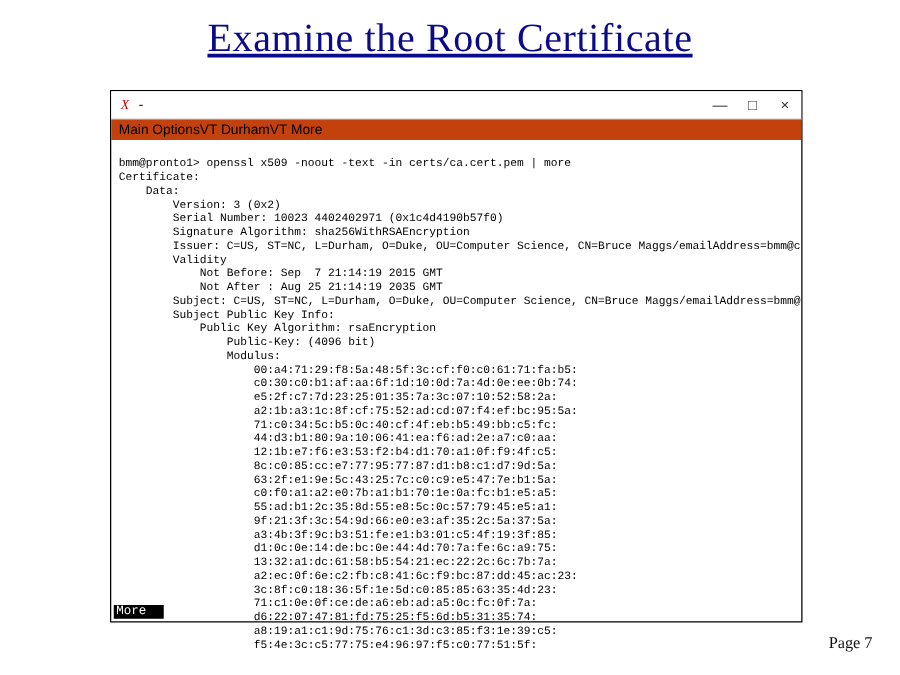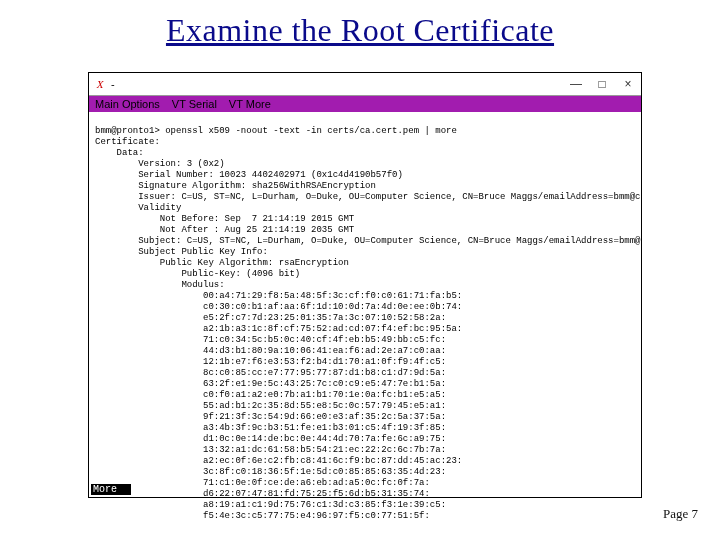--- a/index.html
+++ b/index.html
@@ -4,21 +4,21 @@
 <style>
   html,body{margin:0;padding:0;width:720px;height:540px;background:#fff;font-family:Georgia,'Times New Roman',serif;}
   .slide{position:relative;width:720px;height:540px;box-sizing:border-box;padding-left:28px;}
   .title{position:absolute;top:12px;left:0;right:0;text-align:center;font-size:32px;color:#0a0a8a;text-decoration:underline;letter-spacing:0.5px;font-family:'Comic Sans MS','Segoe Script',Georgia,serif;}
   .term{position:absolute;top:72px;left:88px;width:554px;height:426px;border:1px solid #000;background:#fff;box-sizing:border-box;}
   .titlebar{display:flex;align-items:center;height:22px;border-bottom:1px solid #999;background:#fff;}
   .app-ico{display:inline-flex;align-items:center;justify-content:center;width:22px;height:22px;font-size:11px;color:#c00;font-family:serif;font-style:italic;}
   .app-txt{font-size:11px;font-family:sans-serif;}
   .winbtns{margin-left:auto;display:flex;}
   .winbtn{width:26px;height:18px;display:flex;align-items:center;justify-content:center;font-size:12px;font-family:sans-serif;color:#333;cursor:pointer;}
-  .menubar{display:flex;gap:12px;padding:2px 6px;font:11px sans-serif;background:#a21caf;}
+  .menubar{display:flex;padding:2px 6px;font:11px sans-serif;background:#c2410c;}
   .mitem{cursor:pointer;}
   .body{padding:0 6px;font:9px/11px 'Courier New',monospace;white-space:pre;color:#000;overflow:hidden;margin-top:14px;}
   .more{position:absolute;bottom:2px;left:2px;background:#000;color:#fff;font:10px 'Courier New',monospace;padding:0 14px 0 2px;text-align:center;}
   .pgnum{position:absolute;bottom:18px;right:22px;font:13px Georgia,serif;color:#111;}
 </style>
 </head>
 <body>
 
 <div class="slide">
   <div class="title">Examine the Root Certificate</div>
@@ -28,21 +28,21 @@
       <span class="app-ico">X</span>
       <span class="app-txt">-</span>
       <div class="winbtns">
         <div class="winbtn">—</div>
         <div class="winbtn">□</div>
         <div class="winbtn">×</div>
       </div>
     </div>
     <div class="menubar">
       <span class="mitem">Main Options</span>
-      <span class="mitem">VT Serial</span>
+      <span class="mitem">VT Durham</span>
       <span class="mitem">VT More</span>
     </div>
     <div class="body" id="term-body">bmm@pronto1&gt; openssl x509 -noout -text -in certs/ca.cert.pem | more
 Certificate:
     Data:
         Version: 3 (0x2)
         Serial Number: 10023 4402402971 (0x1c4d4190b57f0)
         Signature Algorithm: sha256WithRSAEncryption
         Issuer: C=US, ST=NC, L=Durham, O=Duke, OU=Computer Science, CN=Bruce Maggs/emailAddress=bmm@cs.duke.edu
         Validity

